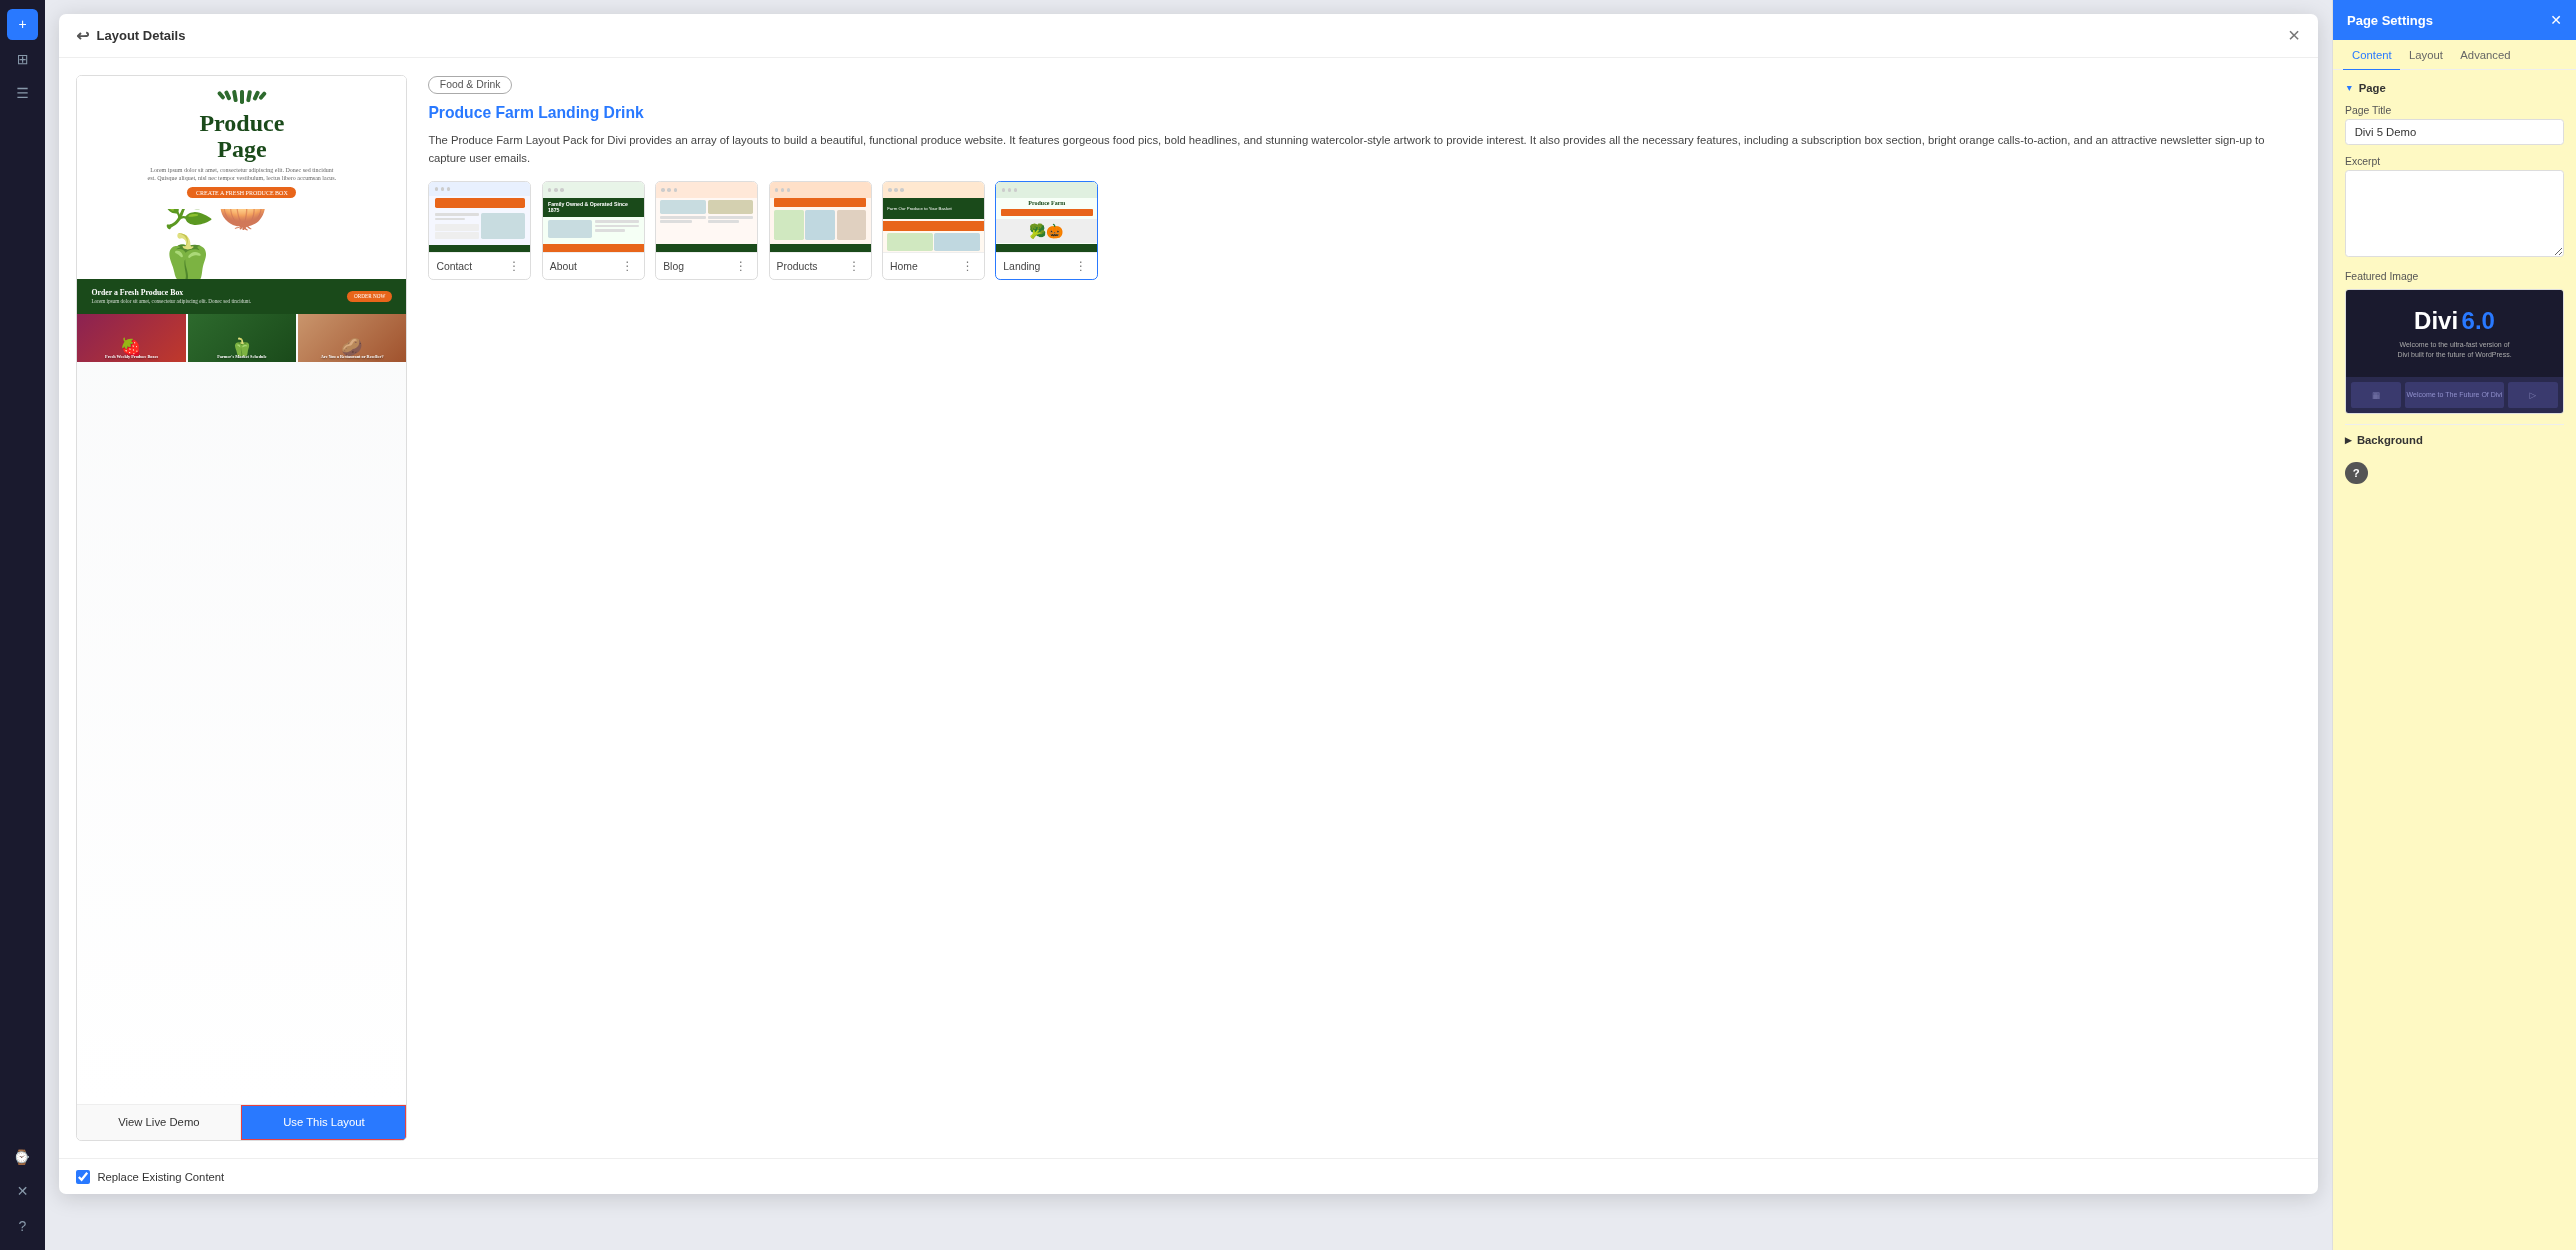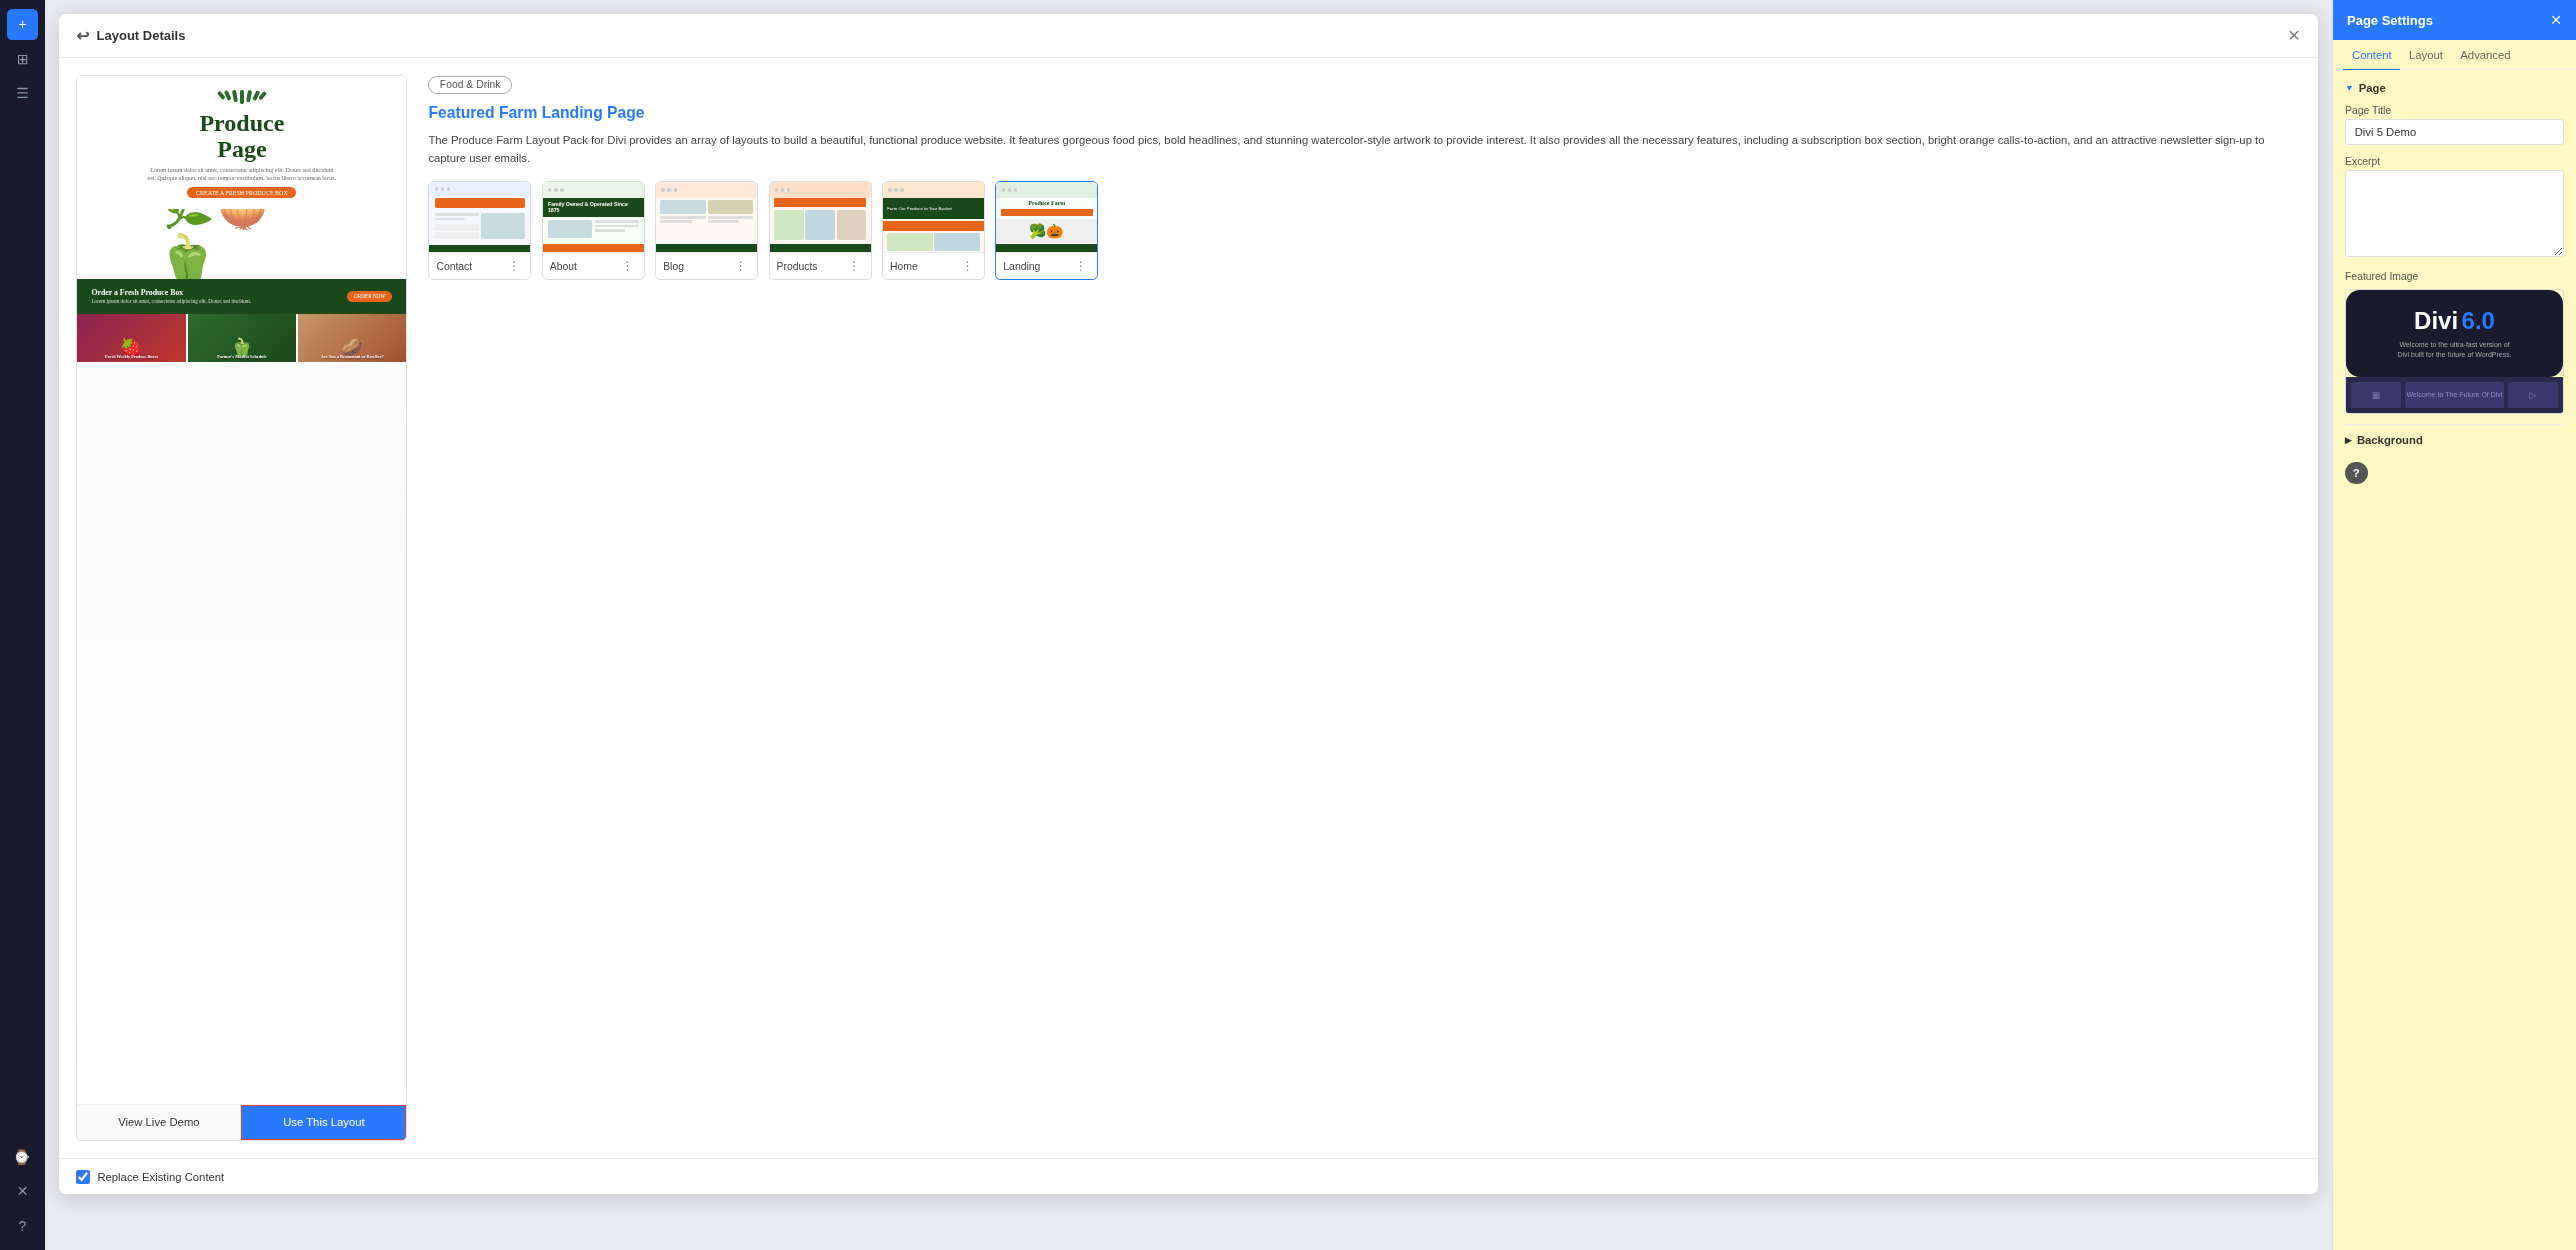--- a/index.html
+++ b/index.html
@@ -367,21 +367,21 @@
     .feat-image-label {
       font-size: 10.4px; color: #555; margin-bottom: 7px;
     }
     .feat-image-box {
       border: 0.9px solid #ddd; border-radius: 3.5px; overflow: hidden; margin-bottom: 10.4px;
     }
     .feat-image-content {
       background: #1a1a2e;
       padding: 14px;
       display: flex; flex-direction: column; align-items: center; justify-content: center;
-      gap: 5.2px; min-height: 87px; border-radius: 14px;
+      gap: 5.2px; min-height: 87px;
     }
     .feat-divi-logo {
       font-size: 24px; font-weight: 900; color: #fff; font-family: Arial, sans-serif;
     }
     .feat-divi-version { font-size: 24px; font-weight: 900; color: #2979ff; }
     .feat-divi-desc { font-size: 7px; color: #aaa; text-align: center; line-height: 1.4; max-width: 122px; }
     .feat-image-preview-strip {
       display: flex; gap: 3.5px; padding: 5.2px;
       background: #2a2a4e;
     }
@@ -495,21 +495,21 @@
         </div>
 
         <div class="preview-actions">
           <button class="preview-btn preview-btn-demo">View Live Demo</button>
           <button class="preview-btn preview-btn-use">Use This Layout</button>
         </div>
       </div>
 
       <div class="info-panel">
         <div class="category-tag">Food &amp; Drink</div>
-        <div class="layout-title">Featured Farm Landing Page</div>
+        <div class="layout-title">Produce Farm Landing Drink</div>
         <div class="layout-desc">The Produce Farm Layout Pack for Divi provides an array of layouts to build a beautiful, functional produce website. It features gorgeous food pics, bold headlines, and stunning watercolor-style artwork to provide interest. It also provides all the necessary features, including a subscription box section, bright orange calls-to-action, and an attractive newsletter sign-up to capture user emails.</div>
 
         
         <div class="layouts-grid">
 
           <div class="layout-thumb">
             <div class="layout-thumb-img" style="background:#f5f7ff;">
               <div class="thumb-bar-top" style="background:#e8f0fe;">
                   <div class="thumb-dot"></div>
                   <div class="thumb-dot"></div>

